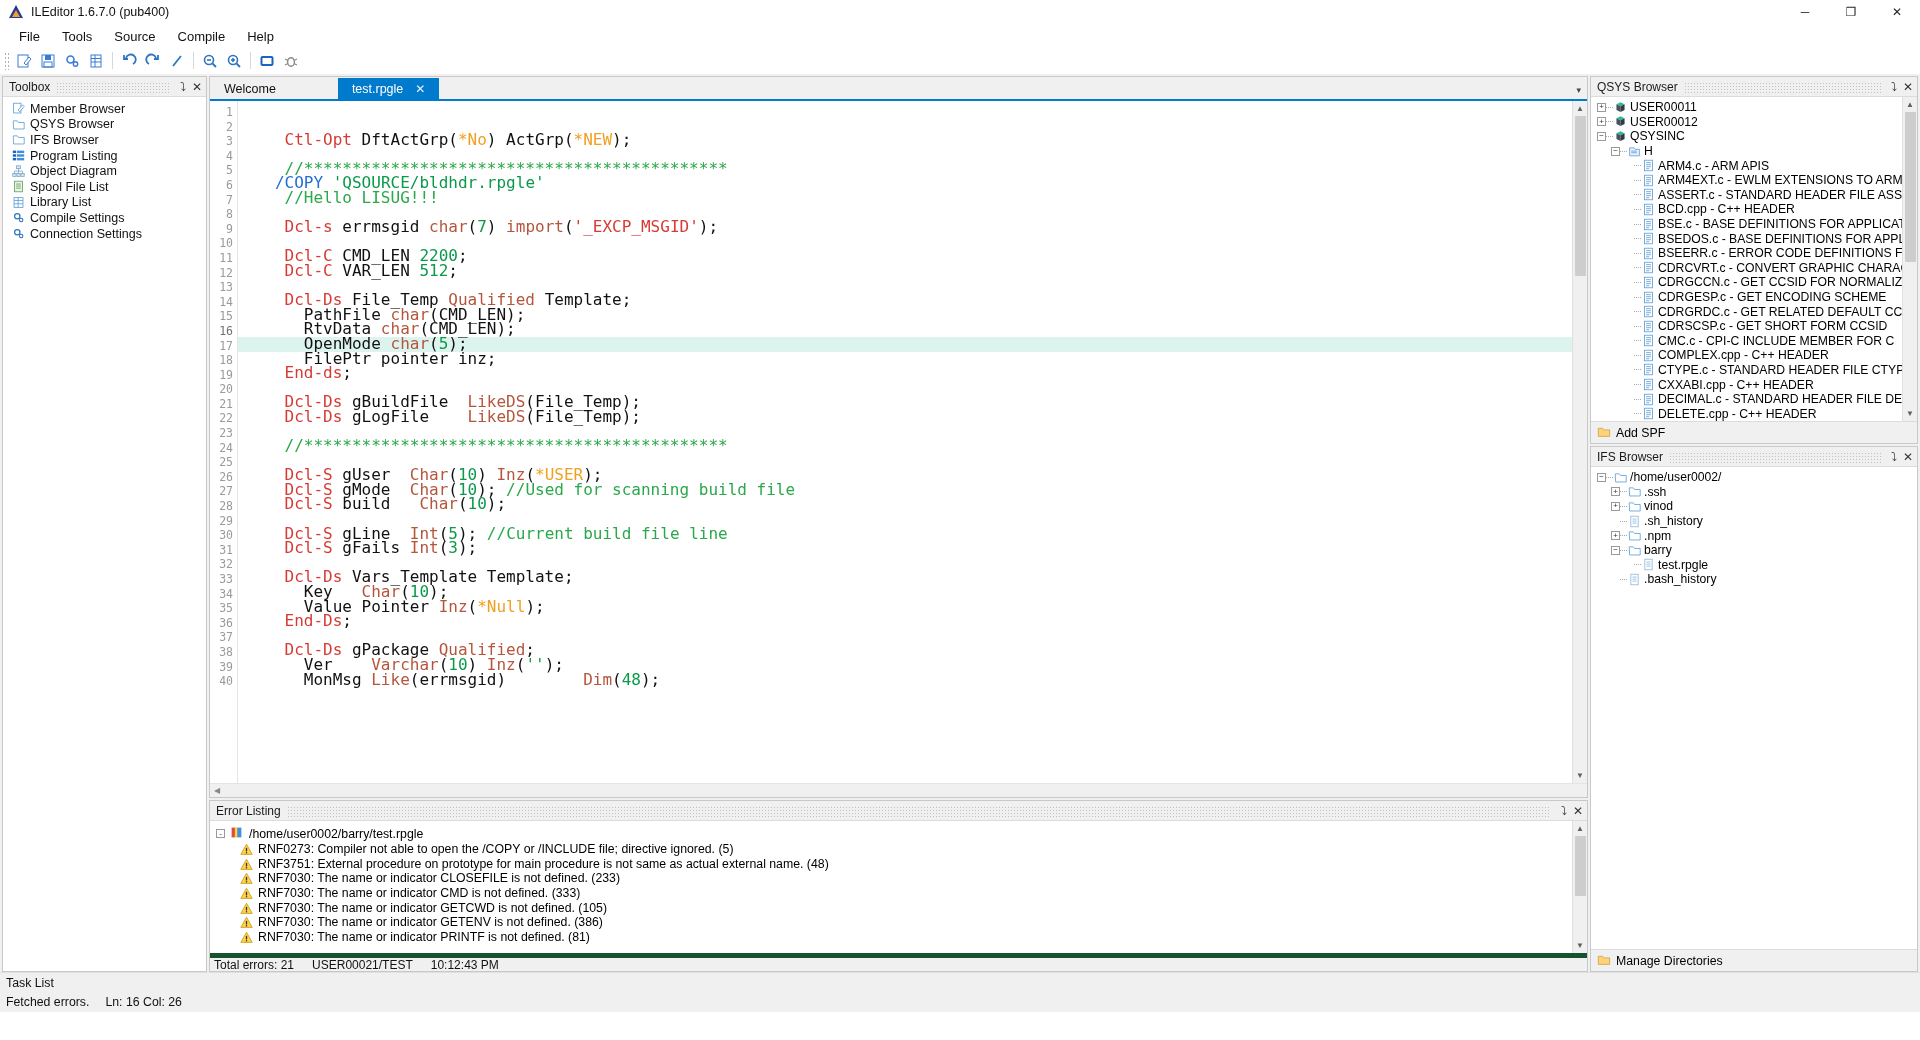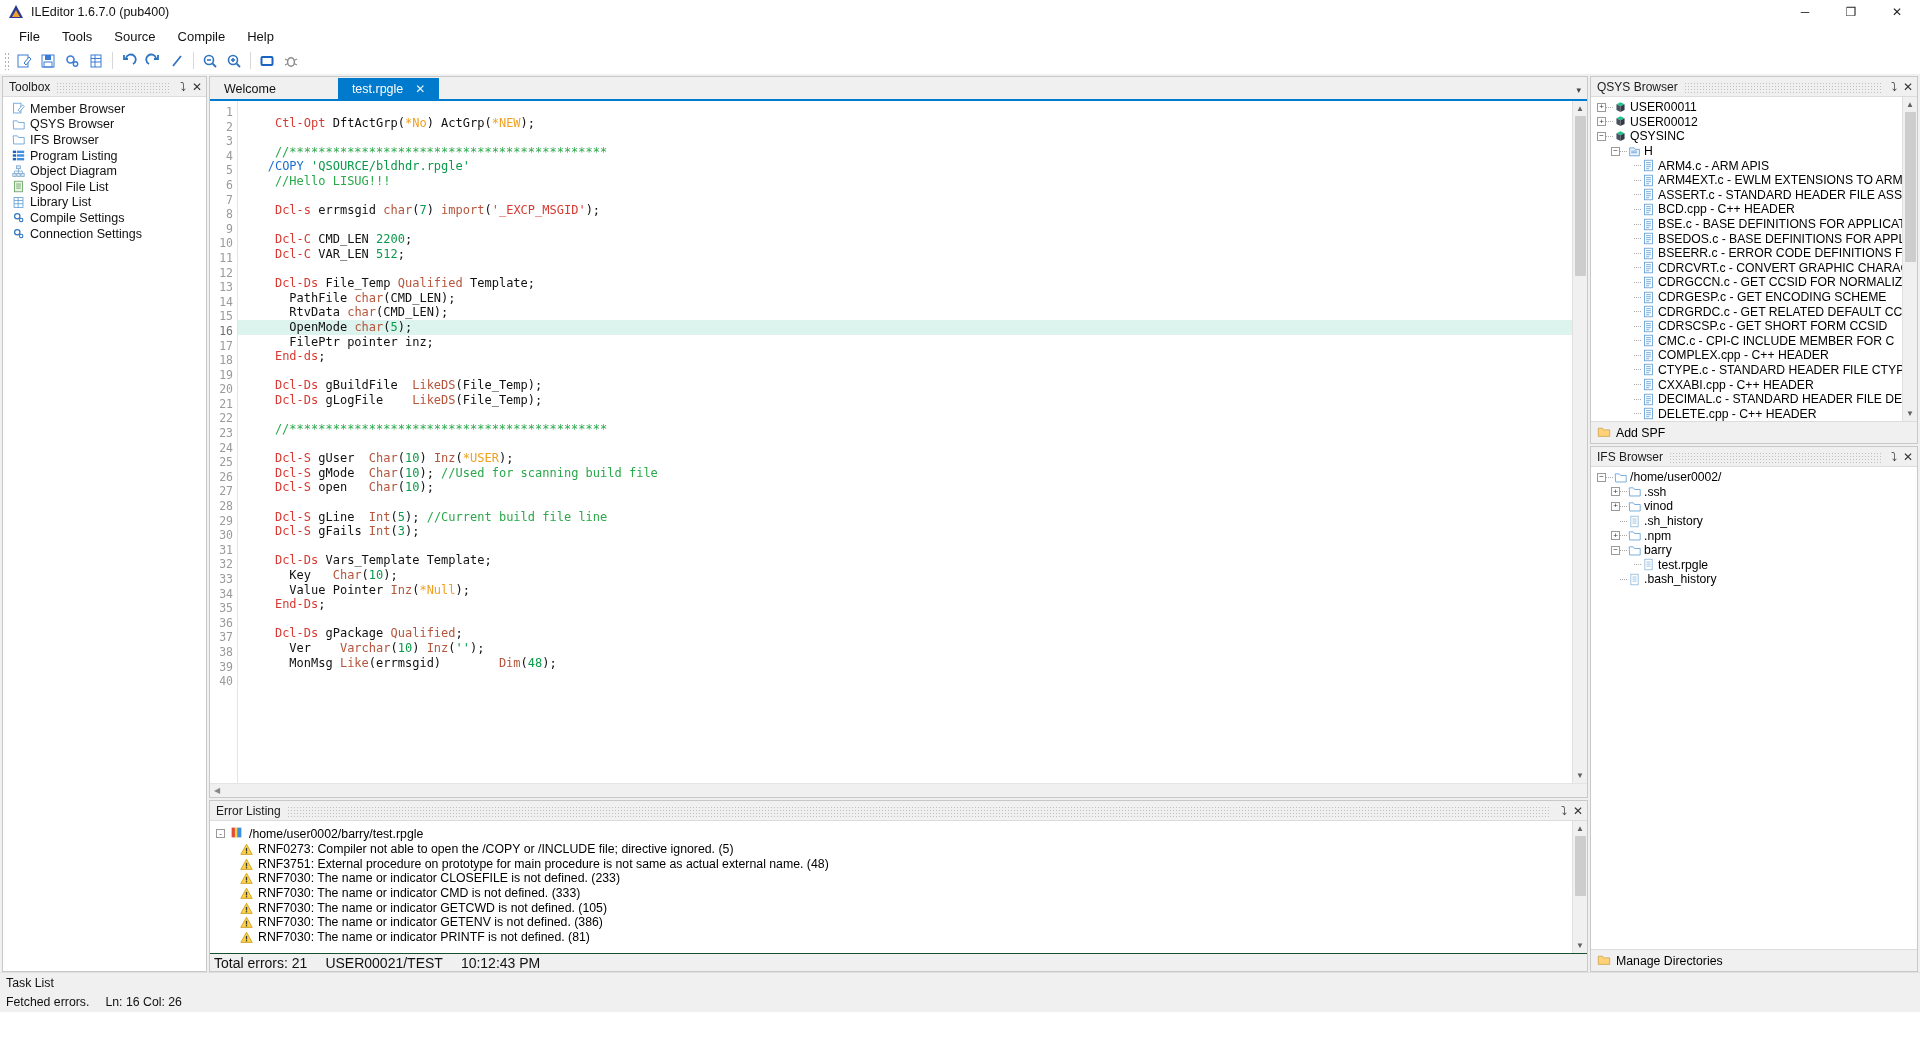--- a/index.html
+++ b/index.html
@@ -90,22 +90,22 @@
   .tab .tabclose { margin-left: 12px; font-size: 12px; opacity: .92; }
   .tabstrip .tabdrop { position: absolute; right: 6px; bottom: 4px; font-size: 9px; color: #444; }
   .tab-underline { height: 2px; background: #007acc; flex: none; }
 
   .editor { flex: 1; display: flex; min-height: 0; position: relative; background: #fff; overflow: hidden; }
   .gutter { width: 28px; flex: none; text-align: right; padding: 4px 4px 0 0;
     font-family: "DejaVu Sans Mono", monospace; font-size: 11.5px; color: #9a9a9a;
     border-right: 1px solid #e4e4e4; background: #fff; }
   .gutter div { height: 14.6px; line-height: 14.6px; }
   .gutter div.cur { color: #707070; }
-  .codearea { flex: 1; padding: 0 0 0 0; overflow: hidden; position: relative;
-    font-family: "DejaVu Sans Mono", monospace; font-size: 12px; }
+  .codearea { flex: 1; padding: 17px 0 0 0; overflow: hidden; position: relative;
+    font-family: "DejaVu Sans Mono", monospace; font-size: 16px; }
   .cline { height: 14.6px; line-height: 14.6px; white-space: pre; padding-left: 8px; }
   .cline.cur { background: #ddf3ee; }
   .vscroll { width: 15px; flex: none; background: #f0f0f0; border-left: 1px solid #e0e0e0;
     display: flex; flex-direction: column; align-items: center; }
   .vscroll .arw { font-size: 8px; color: #606060; height: 15px; line-height: 15px; }
   .vscroll .thumb { width: 11px; background: #cdcdcd; border-radius: 1px; }
   .hscroll { height: 14px; flex: none; background: #f0f0f0; border-top: 1px solid #e4e4e4;
     display: flex; align-items: center; }
   .hscroll .arw { font-size: 8px; color: #888; width: 14px; text-align: center; }
 
@@ -122,22 +122,22 @@
 
   
   .errpanel { height: 172px; flex: none; display: flex; flex-direction: column; margin-top: 2px; }
   .err-body { flex: 1; display: flex; min-height: 0; background: #fff; }
   .err-list { flex: 1; padding: 4px 0 0 6px; overflow: hidden; font-size: 12.3px; }
   .err-root { display: flex; align-items: center; gap: 3px; height: 17px; }
   .err-row { display: flex; align-items: center; gap: 5px; height: 14.6px; padding-left: 24px; }
   .expander { width: 9px; height: 9px; border: 1px solid #9a9a9a; background: #fff;
      display: flex; align-items: center; justify-content: center; font-size: 8px; line-height: 1; color: #333; flex: none; }
   .warnico { width: 13px; height: 12px; flex: none; }
-  .err-status { height: 18px; background: #f0f0f0; border-top: 1px solid #14532d;
-     display: flex; align-items: center; gap: 18px; padding-left: 4px; font-size: 14px; color: #111; flex: none; }
+  .err-status { height: 18px; background: #f0f0f0; border-top: 5px solid #14532d;
+     display: flex; align-items: center; gap: 18px; padding-left: 4px; font-size: 12px; color: #111; flex: none; }
 
   
   .right-col { width: 332px; flex: none; display: flex; flex-direction: column; padding: 2px 2px 0 2px; }
   .qsys-panel { height: 368px; flex: none; }
   .ifs-panel { flex: 1; margin-top: 2px; min-height: 0; }
   .tree { padding: 3px 0 0 2px; font-size: 12.2px; overflow: hidden; }
   .trow { display: flex; align-items: center; height: 14.6px; white-space: nowrap; }
   .tconn { width: 8px; height: 1px; flex:none;
     background-image: linear-gradient(to right,#a9a9a9 1px, transparent 1px); background-size: 2px 1px; }
   .tlbl { margin-left: 3px; }
@@ -445,21 +445,21 @@
               <div class="cline"><span class="p">      FilePtr pointer inz;</span></div>
               <div class="cline"><span class="p">    </span><span class="k">End-ds</span><span class="p">;</span></div>
               <div class="cline">&nbsp;</div>
               <div class="cline"><span class="p">    </span><span class="k">Dcl-Ds</span><span class="p"> gBuildFile  </span><span class="t">LikeDS</span><span class="p">(File_Temp);</span></div>
               <div class="cline"><span class="p">    </span><span class="k">Dcl-Ds</span><span class="p"> gLogFile    </span><span class="t">LikeDS</span><span class="p">(File_Temp);</span></div>
               <div class="cline">&nbsp;</div>
               <div class="cline"><span class="c">    //********************************************</span></div>
               <div class="cline">&nbsp;</div>
               <div class="cline"><span class="p">    </span><span class="k">Dcl-S</span><span class="p"> gUser  </span><span class="t">Char</span><span class="p">(</span><span class="n">10</span><span class="p">) </span><span class="t">Inz</span><span class="p">(</span><span class="f">*USER</span><span class="p">);</span></div>
               <div class="cline"><span class="p">    </span><span class="k">Dcl-S</span><span class="p"> gMode  </span><span class="t">Char</span><span class="p">(</span><span class="n">10</span><span class="p">); </span><span class="c">//Used for scanning build file</span></div>
-              <div class="cline"><span class="p">    </span><span class="k">Dcl-S</span><span class="p"> open   </span><span class="t">Char</span><span class="p">(</span><span class="n">10</span><span class="p">);</span></div>
+              <div class="cline"><span class="p">    </span><span class="k">Dcl-S</span><span class="p"> build   </span><span class="t">Char</span><span class="p">(</span><span class="n">10</span><span class="p">);</span></div>
               <div class="cline">&nbsp;</div>
               <div class="cline"><span class="p">    </span><span class="k">Dcl-S</span><span class="p"> gLine  </span><span class="t">Int</span><span class="p">(</span><span class="n">5</span><span class="p">); </span><span class="c">//Current build file line</span></div>
               <div class="cline"><span class="p">    </span><span class="k">Dcl-S</span><span class="p"> gFails </span><span class="t">Int</span><span class="p">(</span><span class="n">3</span><span class="p">);</span></div>
               <div class="cline">&nbsp;</div>
               <div class="cline"><span class="p">    </span><span class="k">Dcl-Ds</span><span class="p"> Vars_Template Template;</span></div>
               <div class="cline"><span class="p">      Key   </span><span class="t">Char</span><span class="p">(</span><span class="n">10</span><span class="p">);</span></div>
               <div class="cline"><span class="p">      Value Pointer </span><span class="t">Inz</span><span class="p">(</span><span class="f">*Null</span><span class="p">);</span></div>
               <div class="cline"><span class="p">    </span><span class="k">End-Ds</span><span class="p">;</span></div>
               <div class="cline">&nbsp;</div>
               <div class="cline"><span class="p">    </span><span class="k">Dcl-Ds</span><span class="p"> gPackage </span><span class="t">Qualified</span><span class="p">;</span></div>

